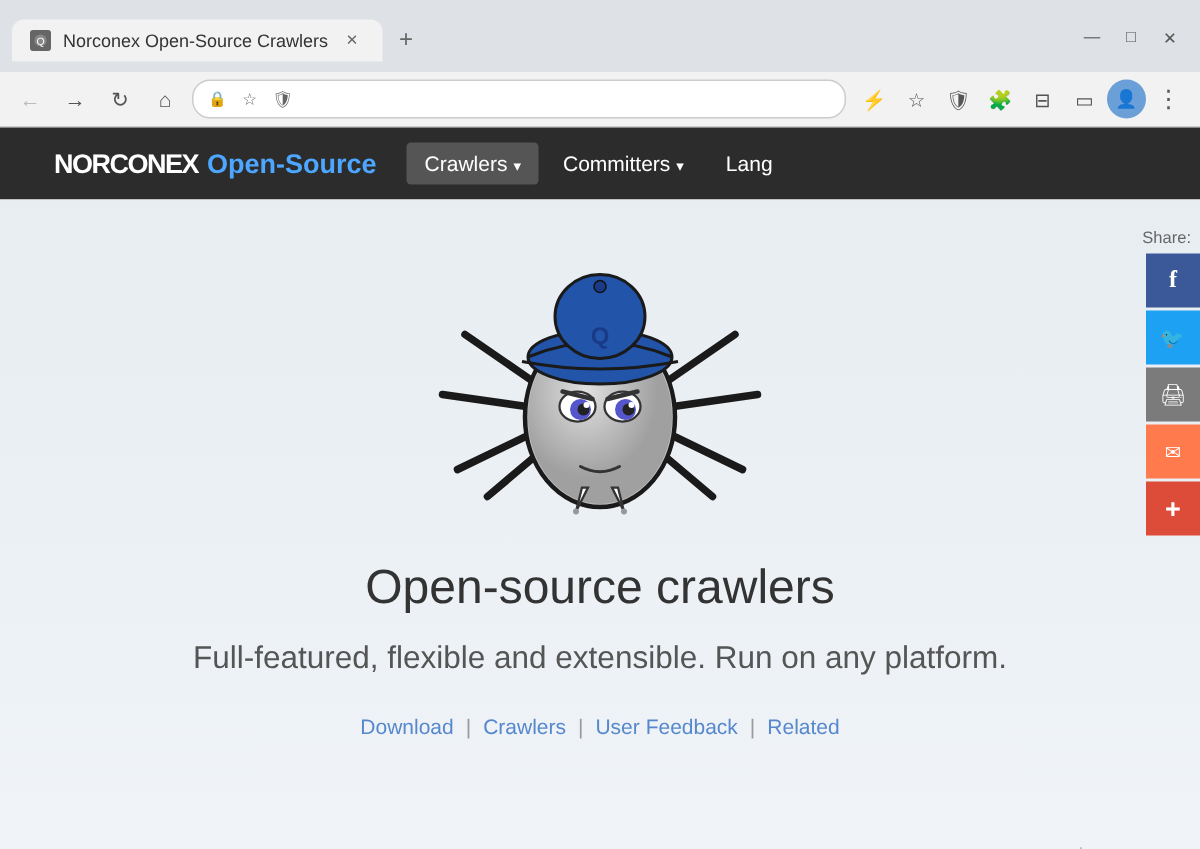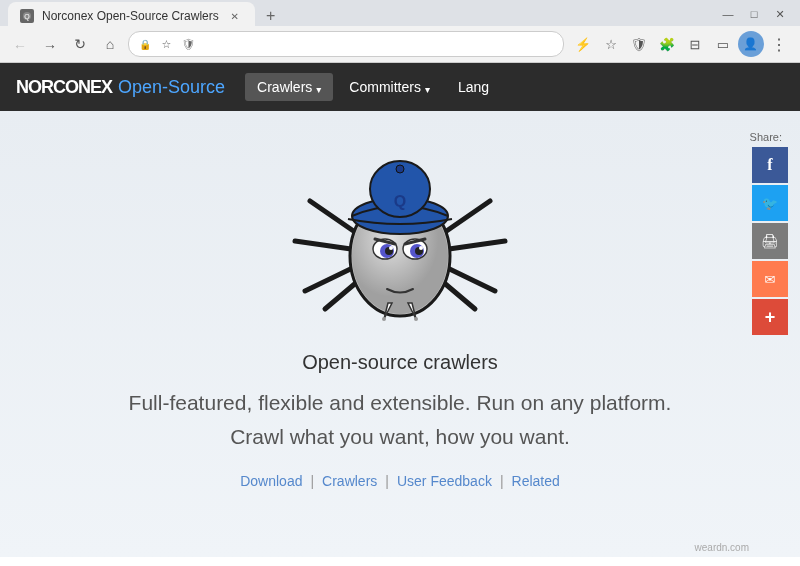--- a/index.html
+++ b/index.html
@@ -8,21 +8,21 @@
     
     .browser-chrome {
       background: #f2f2f2;
       border-bottom: 1px solid #ccc;
     }
     .tab-bar {
       display: flex;
       align-items: center;
       padding: 6px 8px 0;
       background: #dee1e6;
-      height: 26px;
+      height: 48px;
     }
     .tab {
       display: flex;
       align-items: center;
       background: #f2f2f2;
       border-radius: 8px 8px 0 0;
       padding: 0 12px;
       height: 28px;
       font-size: 12px;
       color: #333;
@@ -146,31 +146,32 @@
       display: flex;
       align-items: center;
       padding: 0 16px;
       height: 48px;
     }
     .nav-logo {
       display: flex;
       align-items: flex-end;
       gap: 0;
       margin-right: 20px;
+      margin-left: 20px;
     }
     .logo-norconex {
       font-size: 18px;
       font-weight: 900;
       color: white;
       letter-spacing: -1px;
       font-family: 'Arial Black', Arial, sans-serif;
     }
     .logo-open-source {
       font-size: 18px;
-      font-weight: 400;
+      font-weight: 700;
       color: #4da6ff;
       margin-left: 6px;
     }
     .nav-menu {
       display: flex;
       align-items: center;
       gap: 4px;
     }
     .nav-item {
       color: white;
@@ -202,21 +203,21 @@
       height: 190px;
       margin-bottom: 20px;
       position: relative;
     }
     .spider-svg {
       width: 100%;
       height: 100%;
     }
 
     .page-title {
-      font-size: 20px;
+      font-size: 32px;
       font-weight: 300;
       color: #333;
       margin-bottom: 12px;
       text-align: center;
     }
     .page-subtitle {
       font-size: 21px;
       color: #555;
       text-align: center;
       line-height: 1.6;
@@ -235,21 +236,21 @@
       text-align: right;
     }
     .link-sep {
       color: #999;
       margin: 0 8px;
     }
 
     
     .share-sidebar {
       position: absolute;
-      right: 12px;
+      right: 0;
       top: 20px;
       display: flex;
       flex-direction: column;
       align-items: flex-end;
     }
     .share-label {
       font-size: 11px;
       color: #666;
       margin-bottom: 4px;
       padding-right: 6px;
@@ -412,21 +413,20 @@
             <stop offset="0%" stop-color="#e0e0e0"></stop>
             <stop offset="100%" stop-color="#a0a0a0"></stop>
           </radialGradient>
         </defs>
       </svg>
     </div>
 
     <h1 class="page-title">Open-source crawlers</h1>
     <p class="page-subtitle">
       <span>Full-featured, flexible and extensible. Run on any platform.</span><br>
-      <span>Crawl what you want, how you want.</span>
     </p>
 
     <div class="page-links">
       <a class="page-link">Download</a>
       <span class="link-sep">|</span>
       <a class="page-link">Crawlers</a>
       <span class="link-sep">|</span>
       <a class="page-link">User Feedback</a>
       <span class="link-sep">|</span>
       <a class="page-link">Related</a>

